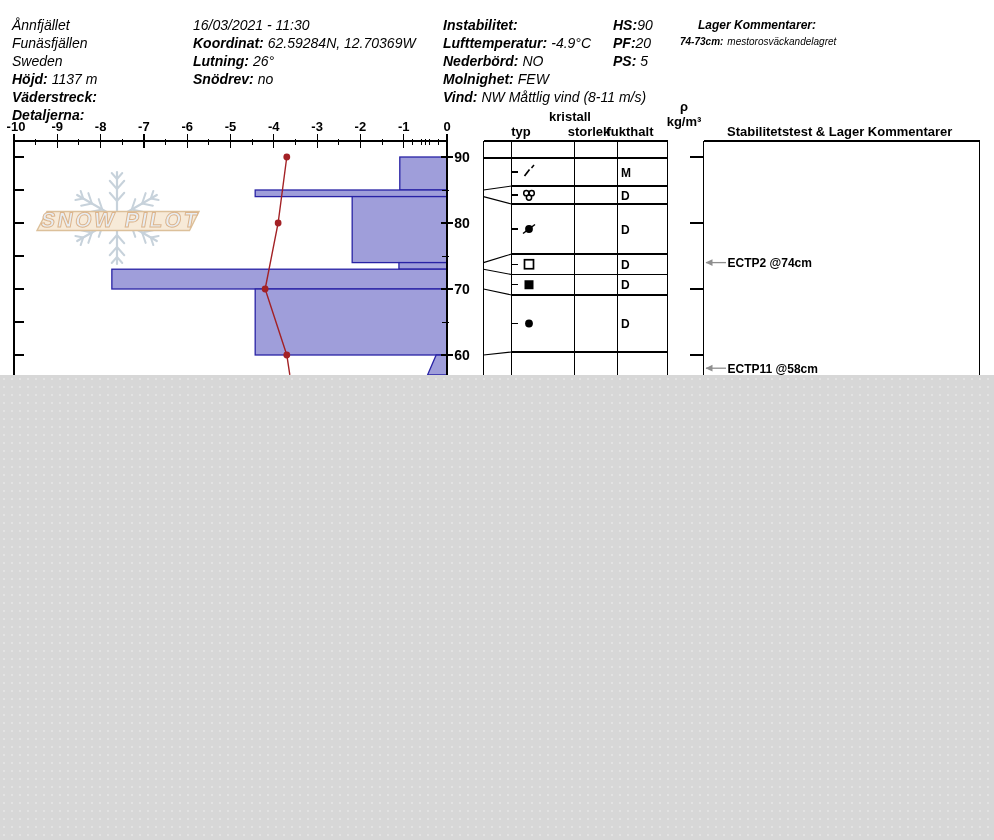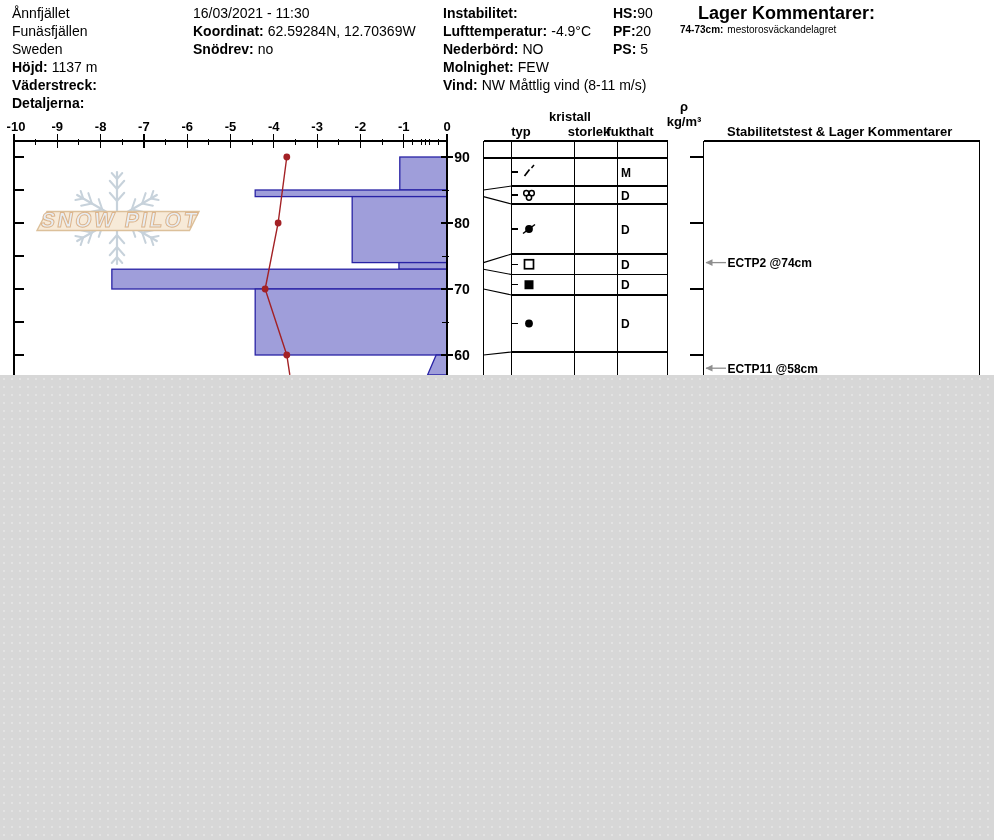--- a/index.html
+++ b/index.html
@@ -1,23 +1,23 @@
 <!DOCTYPE html>
 <html><head>
 <meta charset="utf-8">
 <style>
   html,body{margin:0;padding:0;background:#fff;}
   .screen{position:relative;width:994px;height:840px;background:#fff;overflow:hidden;
           font-family:"Liberation Sans",sans-serif;color:#000;}
-  .hdr-col{position:absolute;top:4px;}
+  .hdr-col{position:absolute;top:16px;font-style:italic;}
   .hdr-line{height:18px;line-height:18px;font-size:14px;white-space:nowrap;}
   .hdr-line b{font-weight:bold;}
   .hdr-line .val{margin-left:4px;text-align:center;}
   .hdr-line .tight{margin-left:0;}
-  .lk-title{font-size:18px;font-weight:bold;height:18px;line-height:18px;margin-left:18px;white-space:nowrap;}
+  .lk-title{font-size:12px;font-weight:bold;height:18px;line-height:18px;margin-left:18px;white-space:nowrap;}
   .lk-entry{font-size:10px;height:18px;line-height:15px;white-space:nowrap;}
   .lk-entry b{font-weight:bold;}
   .lk-entry .val{margin-left:4px;}
   .tbl-hdr{position:absolute;font-size:13px;font-weight:bold;white-space:nowrap;z-index:2;}
   .ctr{transform:translateX(-50%);}
   #chart-svg{position:absolute;left:0;top:0;z-index:1;}
   .cutoff{position:absolute;left:0;top:375px;width:994px;height:465px;z-index:5;
           background-color:#d7d7d7;
           background-image:radial-gradient(#e2e2e2 1px, rgba(0,0,0,0) 1.2px);
           background-size:8px 8px;}
@@ -32,20 +32,21 @@
     <div class="hdr-line"><span>Funäsfjällen</span></div>
     <div class="hdr-line"><span>Sweden</span></div>
     <div class="hdr-line"><b>Höjd:</b><span class="val">1137 m</span></div>
     <div class="hdr-line"><b>Väderstreck:</b></div>
     <div class="hdr-line"><b>Detaljerna:</b></div>
   </div>
 
   <div class="hdr-col" style="left:193px">
     <div class="hdr-line"><span>16/03/2021 - 11:30</span></div>
     <div class="hdr-line"><b>Koordinat:</b><span class="val">62.59284N, 12.70369W</span></div>
+    <div class="hdr-line"><b>Lutning:</b><span class="val">26°</span></div>
     <div class="hdr-line"><b>Snödrev:</b><span class="val">no</span></div>
   </div>
 
   <div class="hdr-col" style="left:443px">
     <div class="hdr-line"><b>Instabilitet:</b></div>
     <div class="hdr-line"><b>Lufttemperatur:</b><span class="val">-4.9°C</span></div>
     <div class="hdr-line"><b>Nederbörd:</b><span class="val">NO</span></div>
     <div class="hdr-line"><b>Molnighet:</b><span class="val">FEW</span></div>
     <div class="hdr-line"><b>Vind:</b><span class="val">NW Måttlig vind (8-11 m/s)</span></div>
   </div>

